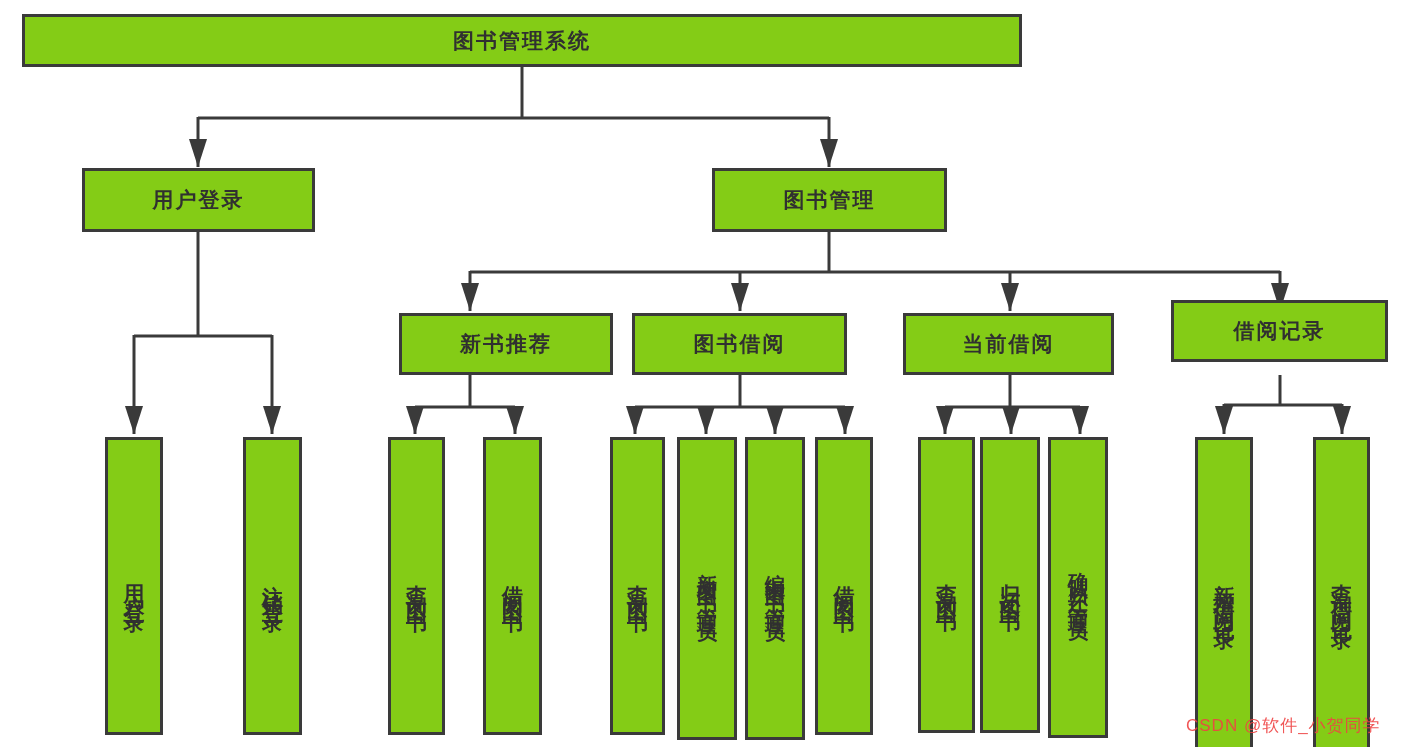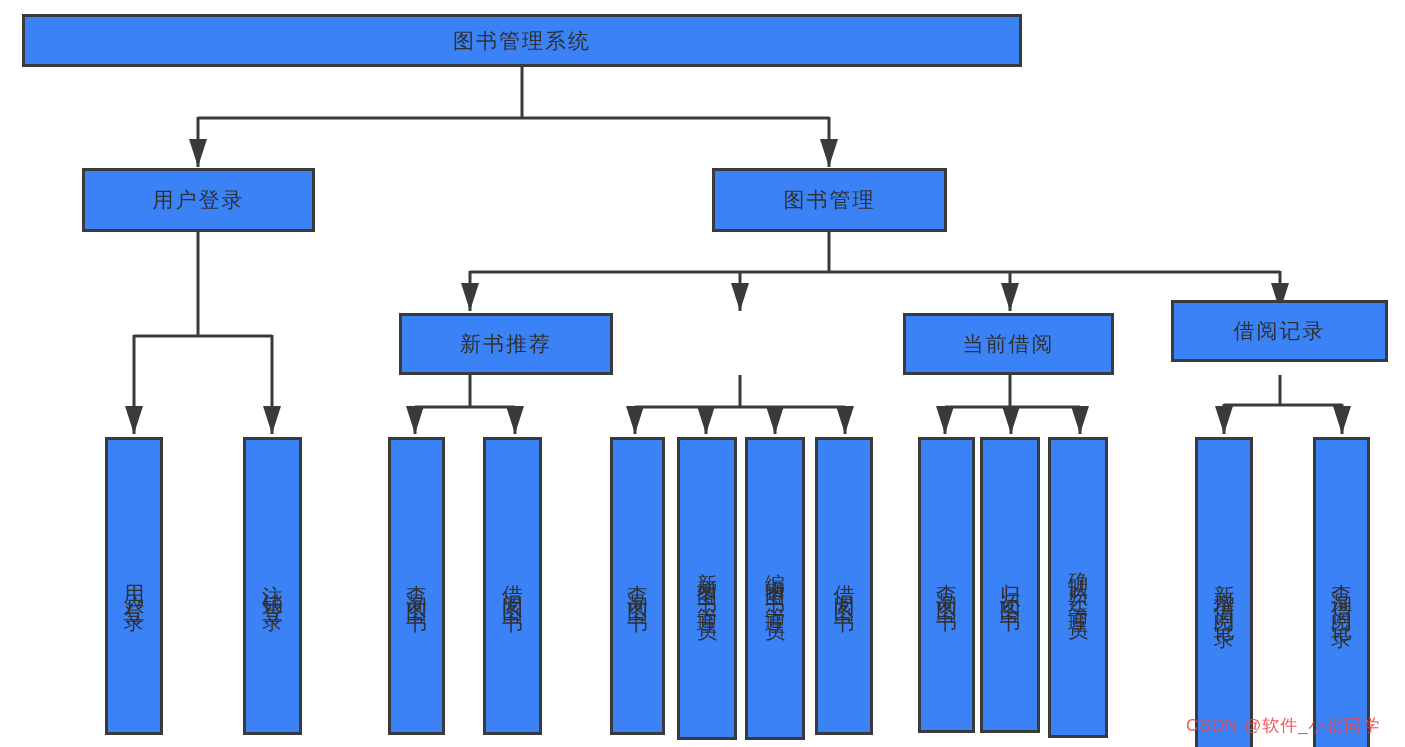--- a/index.html
+++ b/index.html
@@ -2,22 +2,22 @@
 <html><head>
 <meta charset="utf-8">
 <style>
   html,body { margin:0; padding:0; background:#fff; }
   .canvas {
     position:relative; width:1405px; height:747px; background:#ffffff;
     font-family:"Liberation Sans", sans-serif; color:#303030; overflow:hidden;
   }
   svg.wires { position:absolute; left:0; top:0; width:1405px; height:747px; }
   .box {
-    position:absolute; box-sizing:border-box; background:#3b82f6;
-    border:3px solid #3a3a3a; display:flex; align-items:center; justify-content:center;
+    position:absolute; box-sizing:border-box; background:#84cc16;
+    border:3px solid #3a3a3a; display:flex; align-items:center; justify-content:center;font-weight:bold;
   }
   .hbox { font-size:21px; letter-spacing:2px; white-space:nowrap; }
   .vtext {
     writing-mode:vertical-rl; text-orientation:mixed;
     font-size:21px; letter-spacing:9px; line-height:1.15;
   }
   .vbox.long .vtext { letter-spacing:7px; font-size:20px; }
   .watermark {
     position:absolute; left:1186px; top:714px; width:212px;
     font-size:17px; letter-spacing:1px; color:#ef4444; opacity:0.9;
@@ -86,20 +86,23 @@
   <div class="box hbox" style="left:82px; top:168px; width:233px; height:64px;">
     <span>用户登录</span>
   </div>
   <div class="box hbox" style="left:712px; top:168px; width:235px; height:64px;">
     <span>图书管理</span>
   </div>
 
   <div class="box hbox" style="left:363px; top:313px; width:214px; height:62px;margin-left:36px;">
     <span>新书推荐</span>
   </div>
+  <div class="box hbox" style="left:632px; top:313px; width:215px; height:62px;">
+    <span>图书借阅</span>
+  </div>
   <div class="box hbox" style="left:903px; top:313px; width:211px; height:62px;">
     <span>当前借阅</span>
   </div>
   <div class="box hbox" style="left:1171px; top:300px; width:217px; height:62px;">
     <span>借阅记录</span>
   </div>
 
   <div class="box vbox" style="left:105px; top:437px; width:58px; height:298px;">
     <span class="vtext">用户登录</span>
   </div>

